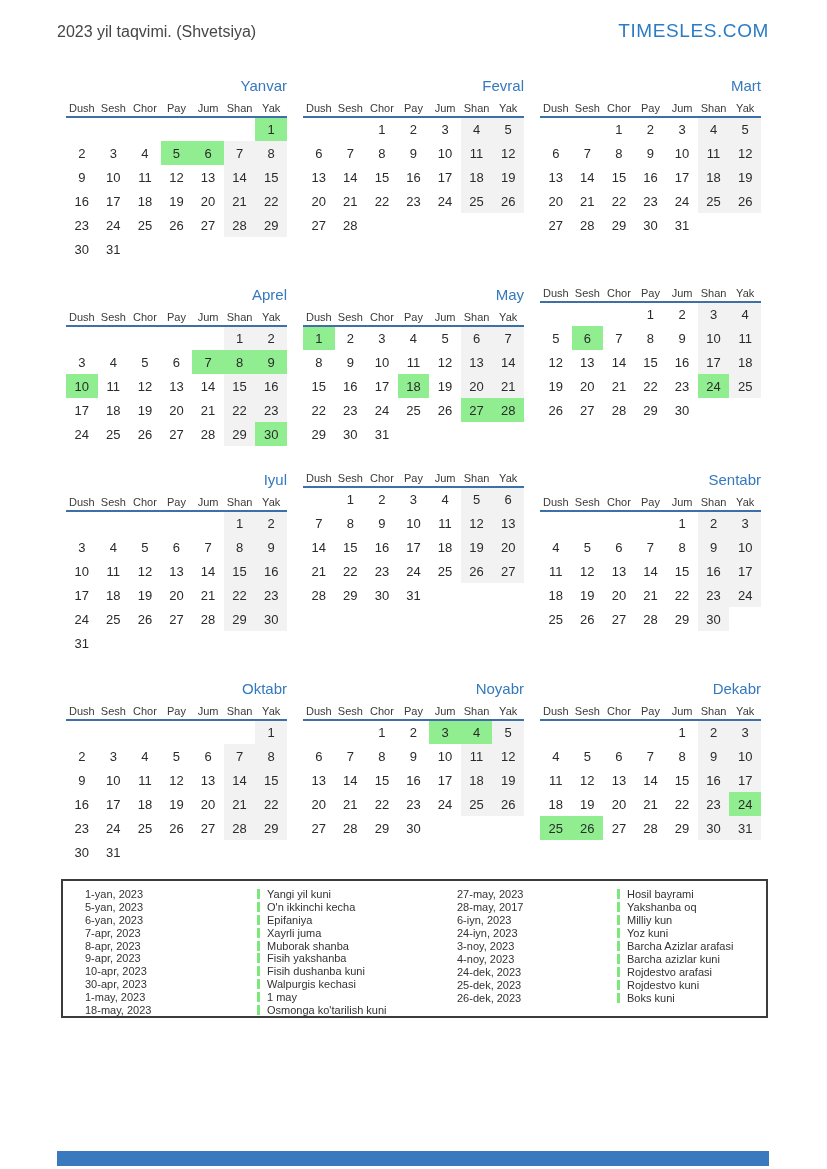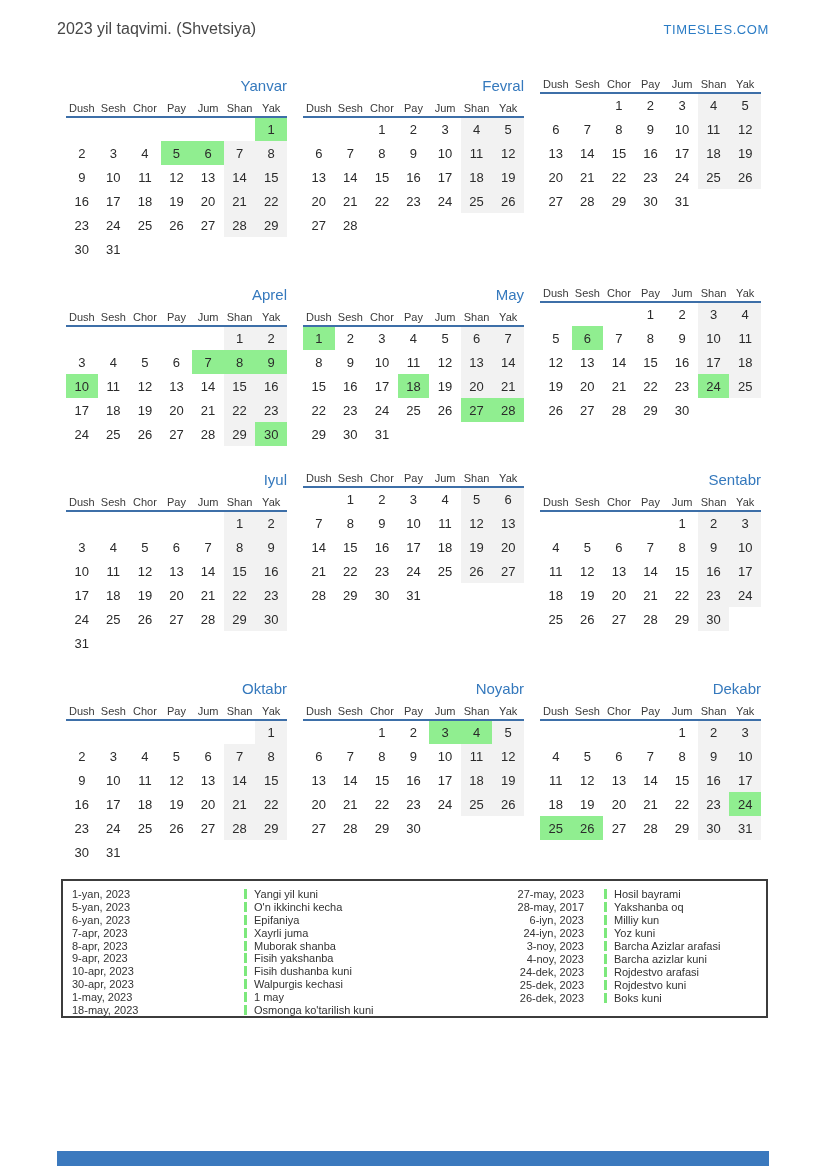--- a/index.html
+++ b/index.html
@@ -17,21 +17,21 @@
   html,body{margin:0;padding:0;}
   body{
     width:827px;height:1169px;position:relative;background:#fff;
     font-family:"Liberation Sans",sans-serif;overflow:hidden;
   }
   .header{
     position:absolute;top:20px;left:57px;width:712px;
     display:flex;justify-content:space-between;align-items:baseline;
   }
   .page-title{font-size:16px;color:var(--title-gray);}
-  .site-link{font-size:13px;color:var(--link-blue);letter-spacing:.6px;text-decoration:none;cursor:pointer;}
+  .site-link{font-size:19px;color:var(--link-blue);letter-spacing:.6px;text-decoration:none;cursor:pointer;}
   .months{
     position:absolute;top:76px;left:66px;width:695px;
     display:grid;grid-template-columns:221px 221px 221px;
     column-gap:16px;row-gap:24px;align-items:start;
   }
   .month-title{
     height:24px;line-height:20px;text-align:right;
     font-size:15px;color:var(--accent-blue);cursor:pointer;
   }
   table.month-table{border-collapse:collapse;width:221px;table-layout:fixed;}
@@ -45,23 +45,23 @@
     font-size:13px;color:var(--text-dark);
   }
   td.we{background:var(--weekend-gray);}
   td.hol{background:var(--holiday-green);}
   .legend{
     position:absolute;top:879px;left:61px;width:707px;height:139px;
     border:2px solid #3C3C3C;background:#fff;
     padding:7px 0 0 9px;display:flex;font-size:11px;color:#333;
   }
   .lg-group{display:flex;flex-direction:column;}
-  .lg-row{display:flex;align-items:center;height:12.9px;}
+  .lg-row{display:flex;align-items:center;height:12.9px;margin-left:13px;}
   .lg-group.left .lg-date{width:152px;}
-  .lg-group.right .lg-date{width:140px;text-align:right;}
+  .lg-group.right .lg-date{width:140px;}
   .lg-group.left{width:372px;}
   .lg-name{display:flex;align-items:center;padding-left:20px;}
   .lg-bar{width:3px;height:10px;background:var(--marker-green);margin-right:7px;flex:none;}
   .footer-bar{
     position:absolute;left:57px;top:1151px;width:712px;height:15px;
     background:var(--footer-blue);
   }
 </style>
 </head>
 <body>
@@ -201,20 +201,21 @@
             <td></td>
             <td></td>
             <td></td>
             <td></td>
             <td></td>
           </tr>
         </tbody>
       </table>
     </div>
     <div>
+      <div class="month-title">Mart</div>
       <table class="month-table">
         <thead>
           <tr>
             <th>Dush</th>
             <th>Sesh</th>
             <th>Chor</th>
             <th>Pay</th>
             <th>Jum</th>
             <th>Shan</th>
             <th>Yak</th>

